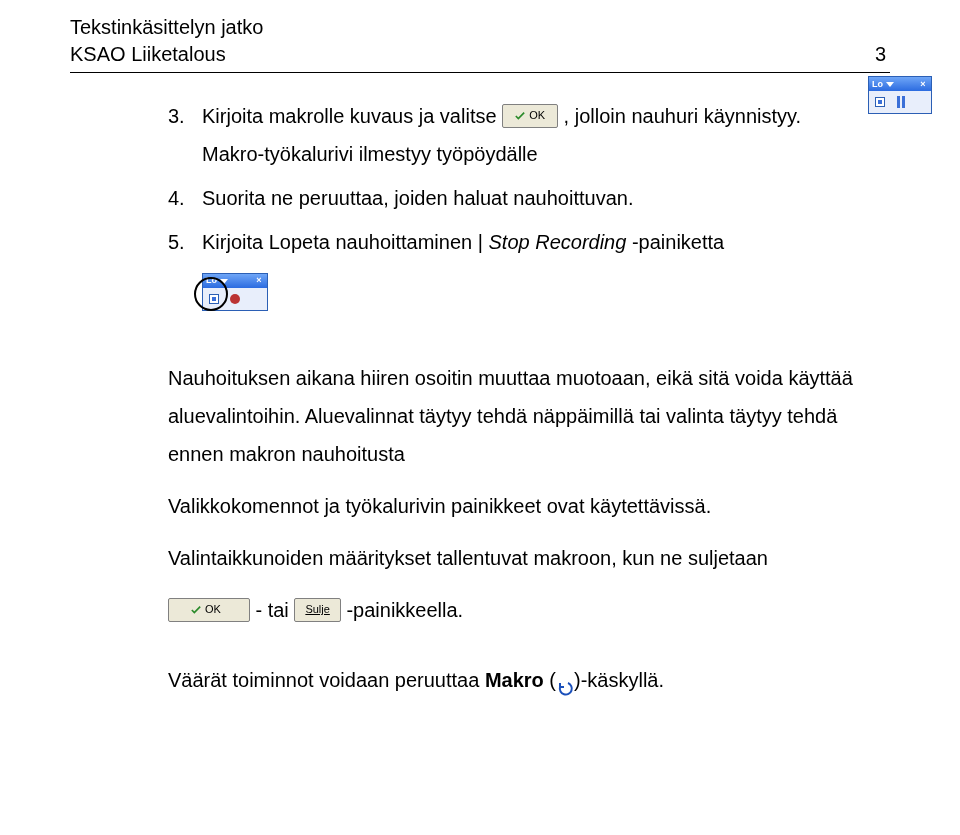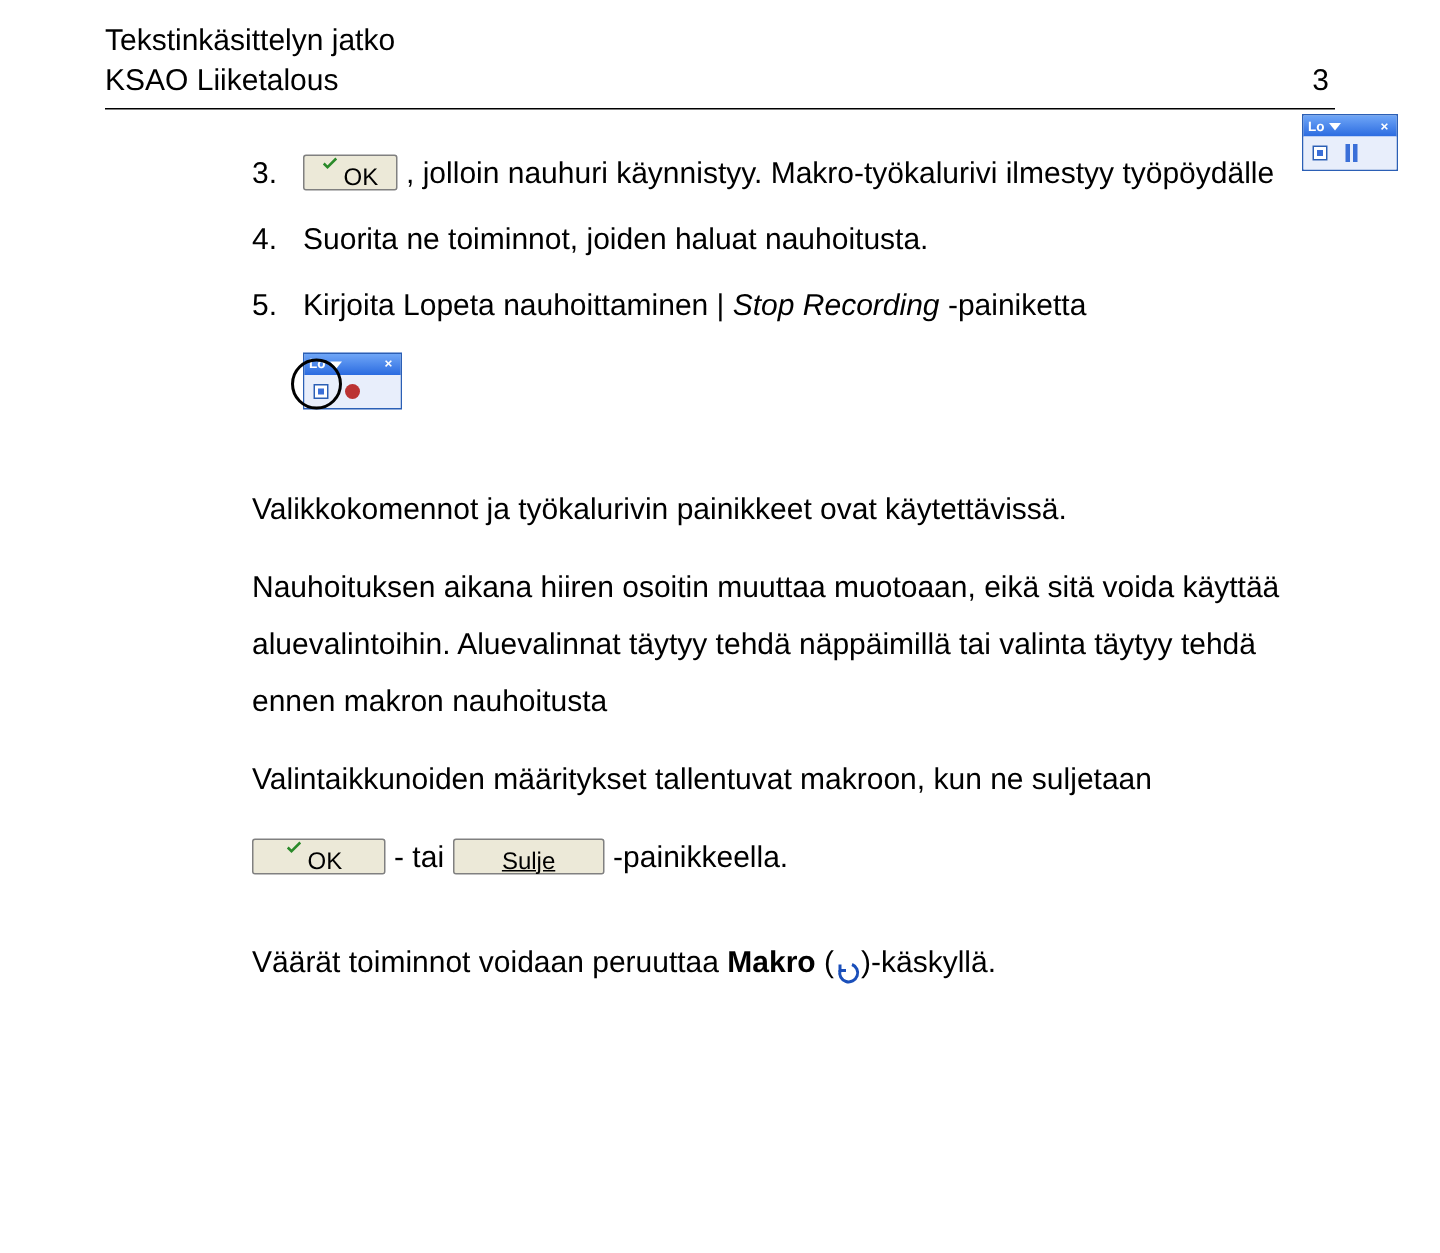--- a/index.html
+++ b/index.html
@@ -46,28 +46,28 @@
     margin-bottom: 6px;
   }
   .list-item .num {
     flex: 0 0 24px;
   }
   .list-item .body {
     flex: 1;
   }
   .inline-btn {
     display: inline-flex;
-    align-items: flex-start;
+    align-items: center;
     vertical-align: middle;
     height: 24px;
     background: #ece9d8;
     border: 1px solid #808080;
     border-radius: 2px;
     padding: 0 12px;
-    font-size: 16px;
+    font-size: 11px;
     color: #000;
     gap: 4px;
     position: relative;
     top: -2px;
   }
   .floating-toolbar {
     position: absolute;
     top: 76px;
     right: 28px;
     width: 64px;
@@ -191,33 +191,34 @@
         </span>
       </span>
   </div>
 </div>
 
 <div class="content">
 
   <div class="list-item">
     <div class="num">3.</div>
     <div class="body">
+      <span>Kirjoita makrolle kuvaus ja valitse </span>
       <span class="inline-btn">
         <svg class="green-check" viewBox="0 0 12 12">
             <path d="M1 6 L4 9 L11 2" stroke="#2a8a2a" stroke-width="2" fill="none"></path>
           </svg>
         <span>OK</span>
       </span>
       <span>, jolloin nauhuri käynnistyy. Makro-työkalurivi ilmestyy työpöydälle</span>
     </div>
   </div>
 
   <div class="list-item">
     <div class="num">4.</div>
-    <div class="body">Suorita ne toiminnot, joiden haluat nauhoitusta.</div>
+    <div class="body">Suorita ne peruuttaa, joiden haluat nauhoittuvan.</div>
   </div>
 
   <div class="list-item" style="margin-bottom:0;">
     <div class="num">5.</div>
     <div class="body">
       <span>Kirjoita Lopeta nauhoittaminen | </span><span class="italic">Stop Recording</span><span> -painiketta</span>
 
       <div style="position:relative; margin-top:6px; margin-bottom:10px;">
         <div class="inline-toolbar">
           <div class="titlebar">
@@ -237,36 +238,36 @@
           </div>
         </div>
         <div class="circle-mark" style="left:-8px; top:10px;"></div>
       </div>
 
     </div>
   </div>
 
   <div style="height:24px;"></div>
 
+  <div class="para">Nauhoituksen aikana hiiren osoitin muuttaa muotoaan, eikä sitä voida käyttää aluevalintoihin. Aluevalinnat täytyy tehdä näppäimillä tai valinta täytyy tehdä ennen makron nauhoitusta</div>
+
   <div class="para">Valikkokomennot ja työkalurivin painikkeet ovat käytettävissä.</div>
-
-  <div class="para">Nauhoituksen aikana hiiren osoitin muuttaa muotoaan, eikä sitä voida käyttää aluevalintoihin. Aluevalinnat täytyy tehdä näppäimillä tai valinta täytyy tehdä ennen makron nauhoitusta</div>
 
 
   <div class="para">Valintaikkunoiden määritykset tallentuvat makroon, kun ne suljetaan</div>
 
   <div class="para">
     <span class="inline-btn" style="padding:0 28px 0 22px;">
       <svg class="green-check" viewBox="0 0 12 12">
           <path d="M1 6 L4 9 L11 2" stroke="#2a8a2a" stroke-width="2" fill="none"></path>
         </svg>
       <span>OK</span>
     </span>
     <span>- tai </span>
-    <span class="inline-btn" style="padding:0 32px;text-decoration:underline;">
+    <span class="inline-btn" style="padding:0 10px;text-decoration:underline;">
       <span>Sulje</span>
     </span>
     <span>-painikkeella.</span>
   </div>
 
   <div style="height:18px;"></div>
 
   <div class="para">
     <span>Väärät toiminnot voidaan peruuttaa </span><span class="bold">Makro</span><span> (</span><span class="undo-icon">
       <svg viewBox="0 0 18 18">

